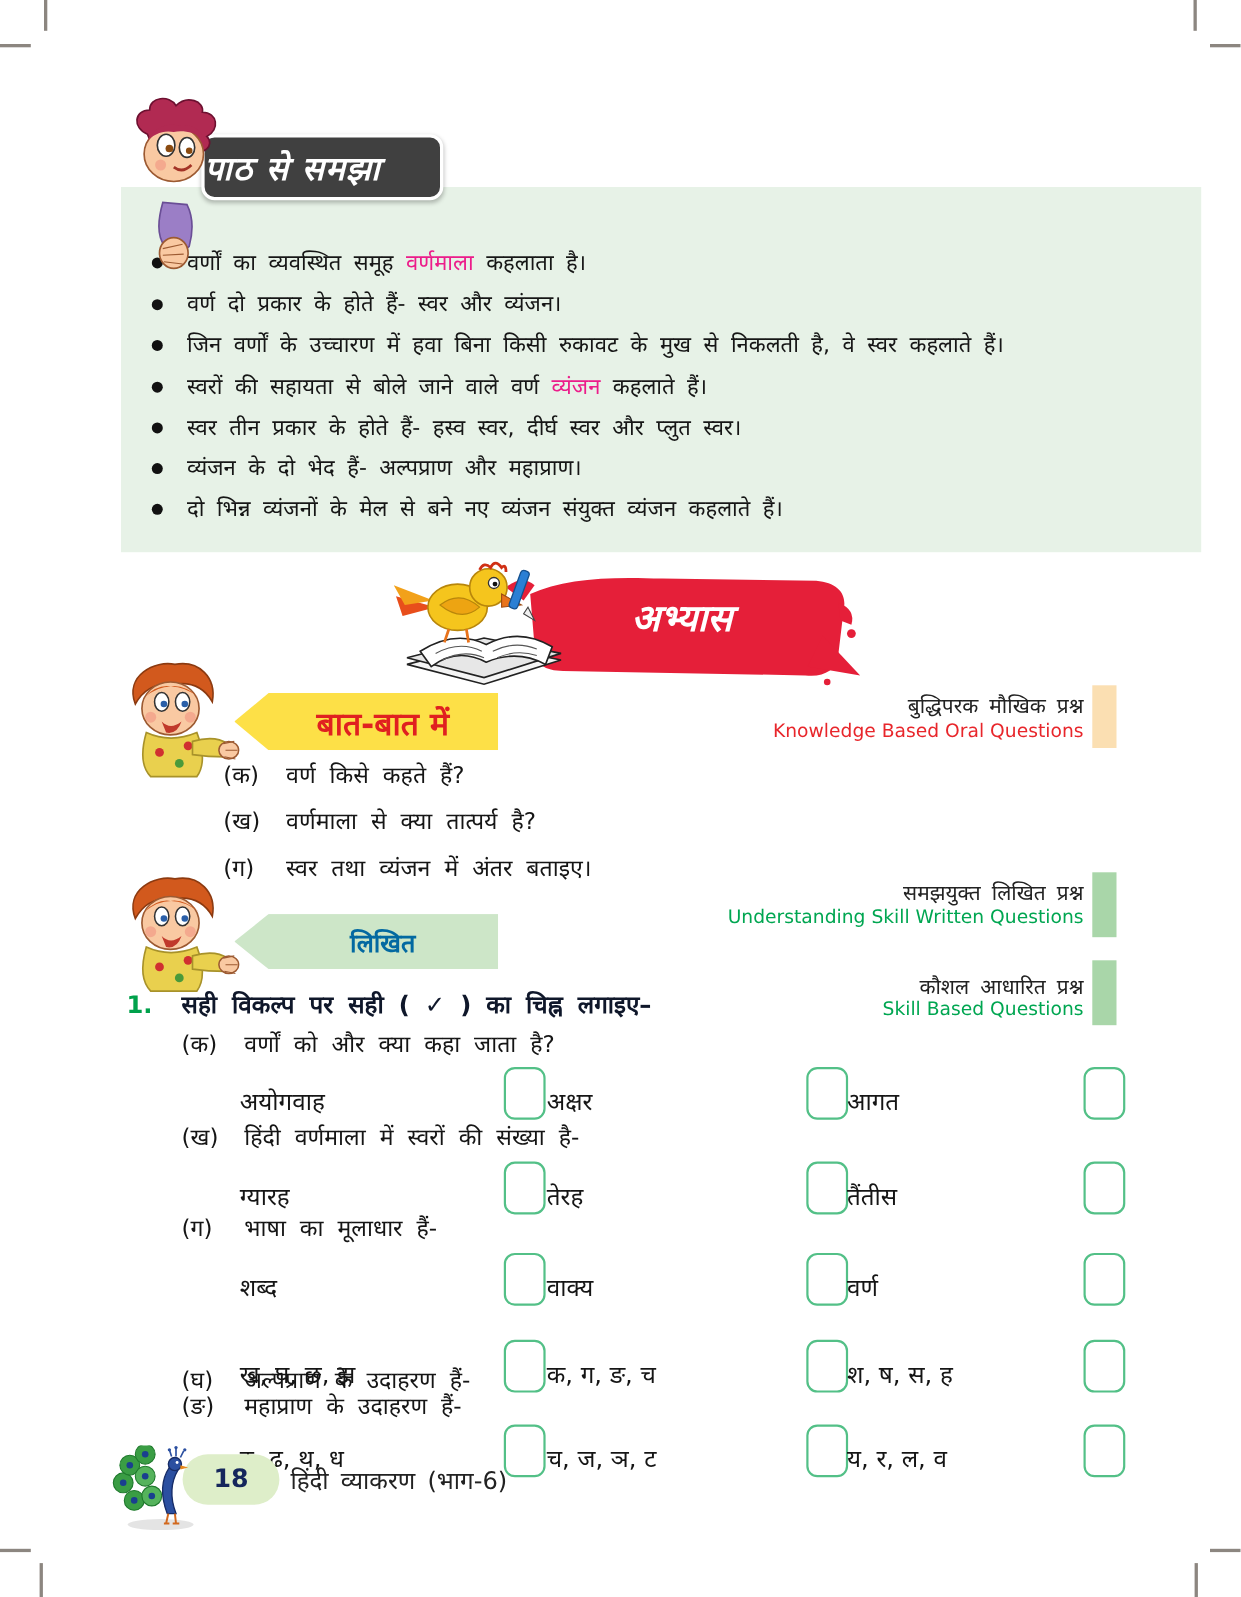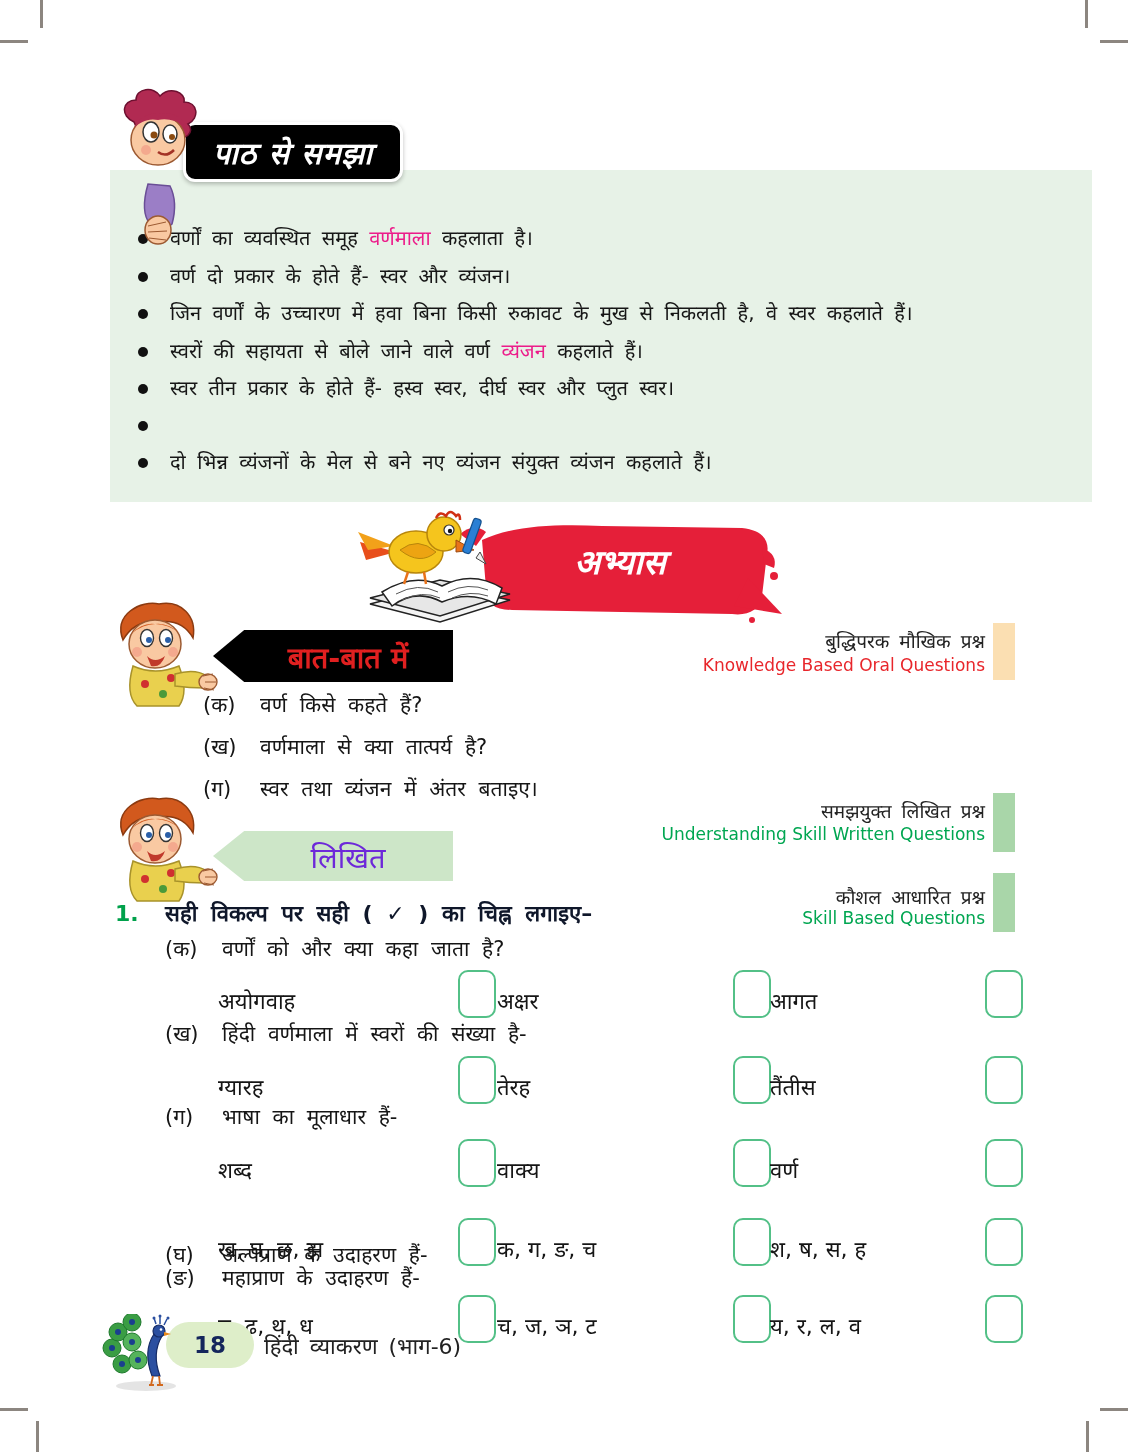--- a/index.html
+++ b/index.html
@@ -2,40 +2,40 @@
 <html><head>
 <meta charset="utf-8">
 <style>
   html,body{margin:0;padding:0;background:#fff;}
   .page{position:relative;width:1128px;height:1452px;background:#ffffff;overflow:hidden;
         font-family:"DejaVu Sans","Liberation Sans",sans-serif;color:#1a1a1a;}
   
   .crop{position:absolute;background:#8c8680;}
   
   .summary-box{position:absolute;left:110px;top:170px;width:982px;height:332px;background:#e7f2e7;}
-  .green-banner{position:absolute;left:183px;top:122px;width:214px;height:54px;background:#000000;
+  .green-banner{position:absolute;left:183px;top:122px;width:214px;height:54px;background:#404040;
         border:3px solid #fff;border-radius:12px;box-shadow:0 2px 4px rgba(0,0,0,.25);
-        display:flex;align-items:center;justify-content:center;z-index:5;}
+        display:flex;align-items:center;z-index:5;}
   .green-banner span{color:#fff;font-size:30px;font-weight:bold;font-style:italic;letter-spacing:1px;}
   .bullet{position:absolute;left:138px;width:940px;height:36px;}
   .bullet .dot{position:absolute;left:0;top:10px;width:10px;height:10px;border-radius:50%;background:#111;}
   .bullet .bt{position:absolute;left:32px;top:0;font-size:20px;word-spacing:5px;color:#161616;white-space:nowrap;}
   .hl{color:#ec1c8a;}
   
   .red-banner-svg{position:absolute;left:452px;top:518px;z-index:2;}
   .red-banner-text{position:absolute;left:492px;top:538px;width:256px;text-align:center;z-index:3;
         color:#fff;font-size:34px;font-weight:bold;font-style:italic;}
   .bird-svg{position:absolute;left:352px;top:506px;z-index:4;}
   
   .arrow-banner{position:absolute;height:52px;display:flex;align-items:center;justify-content:center;
         padding-left:30px;clip-path:polygon(13% 0,100% 0,100% 100%,13% 100%,0 50%);}
-  .oral-banner{left:213px;top:630px;width:210px;background:#000000;}
+  .oral-banner{left:213px;top:630px;width:210px;background:#fde047;}
   .oral-banner span{color:#e02020;font-size:29px;font-weight:bold;}
   .written-banner{left:213px;top:831px;width:210px;height:50px;background:#cde6c8;}
-  .written-banner span{color:#6d28d9;font-size:29px;font-weight:normal;}
+  .written-banner span{color:#0369a1;font-size:23px;font-weight:bold;}
   .char-svg{position:absolute;z-index:4;}
   
   .badge-hi{position:absolute;width:430px;text-align:right;font-size:19px;color:#222;word-spacing:4px;}
   .badge-en{position:absolute;width:430px;text-align:right;font-size:17px;}
   .badge-bar{position:absolute;left:993px;width:22px;}
   .bar-peach{background:#fbdfb2;}
   .bar-green{background:#a9d6a9;}
   .en-red{color:#e8262b;}
   .en-green{color:#00a651;}
   
@@ -109,20 +109,21 @@
   <div class="bullet" style="top:337px">
     <span class="dot"></span>
     <span class="bt"><span>स्वरों की सहायता से बोले जाने वाले वर्ण </span><span class="hl">व्यंजन</span><span> कहलाते हैं।</span></span>
   </div>
   <div class="bullet" style="top:374px">
     <span class="dot"></span>
     <span class="bt"><span>स्वर तीन प्रकार के होते हैं- हस्व स्वर, दीर्घ स्वर और प्लुत स्वर।</span></span>
   </div>
   <div class="bullet" style="top:411px">
     <span class="dot"></span>
+    <span class="bt"><span>व्यंजन के दो भेद हैं- अल्पप्राण और महाप्राण।</span></span>
   </div>
   <div class="bullet" style="top:448px">
     <span class="dot"></span>
     <span class="bt"><span>दो भिन्न व्यंजनों के मेल से बने नए व्यंजन संयुक्त व्यंजन कहलाते हैं।</span></span>
   </div>
 
   <svg class="red-banner-svg" width="330" height="108" viewBox="0 0 330 108">
     <path d="M8,16 q14,-12 26,-2 l-10,14 z" fill="#e51f39"></path>
     <path d="M30,22 C60,8 100,6 150,8 L290,10 C310,12 318,22 315,36 L310,78 C308,92 296,98 280,96 L60,92 C42,92 32,84 34,70 Z" fill="#e51f39"></path>
     <path d="M296,60 L330,96 L282,88 Z" fill="#e51f39"></path>

